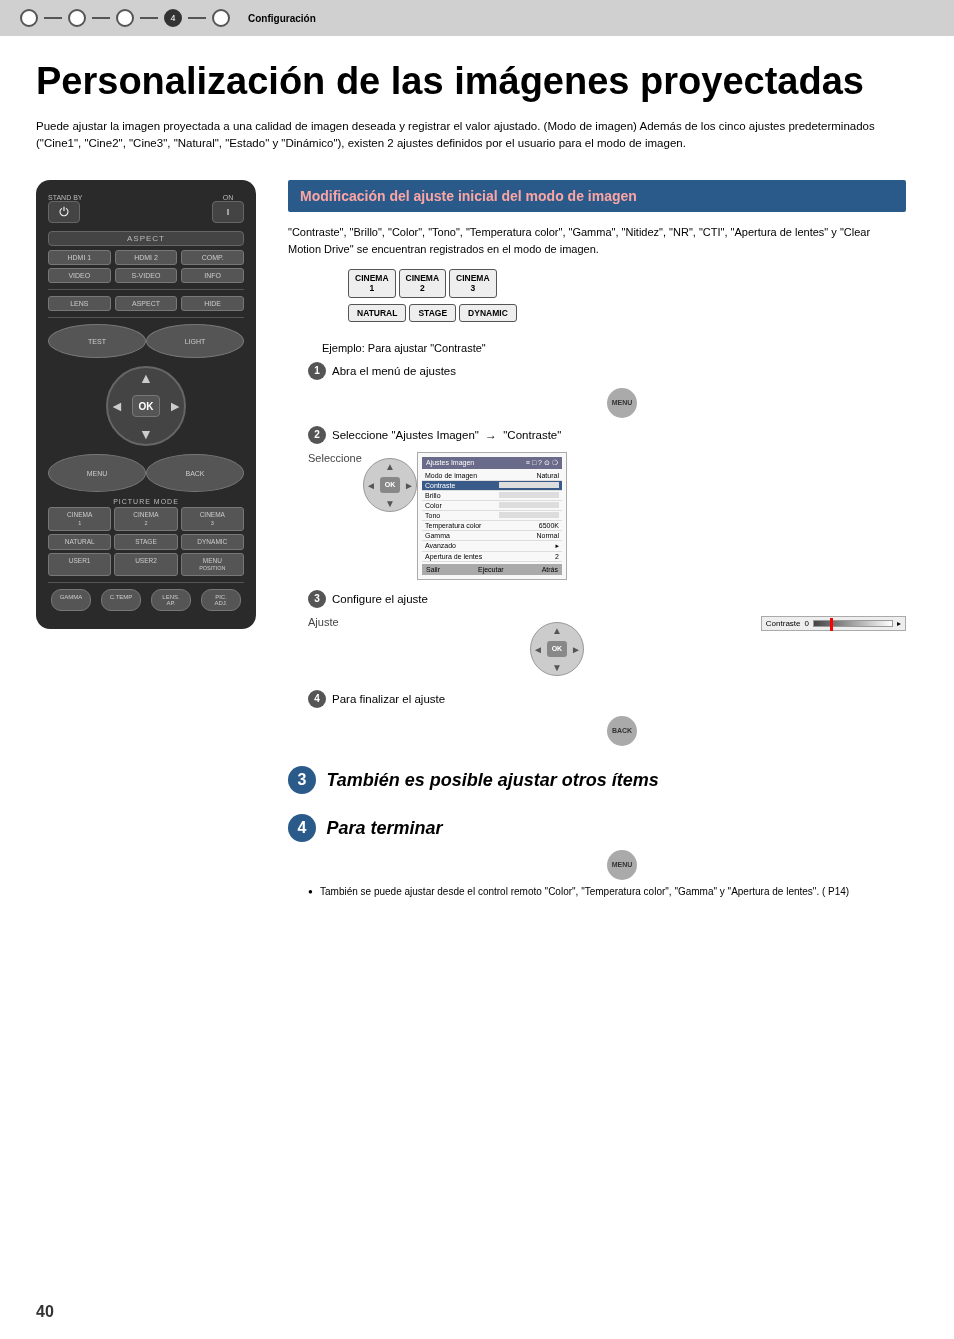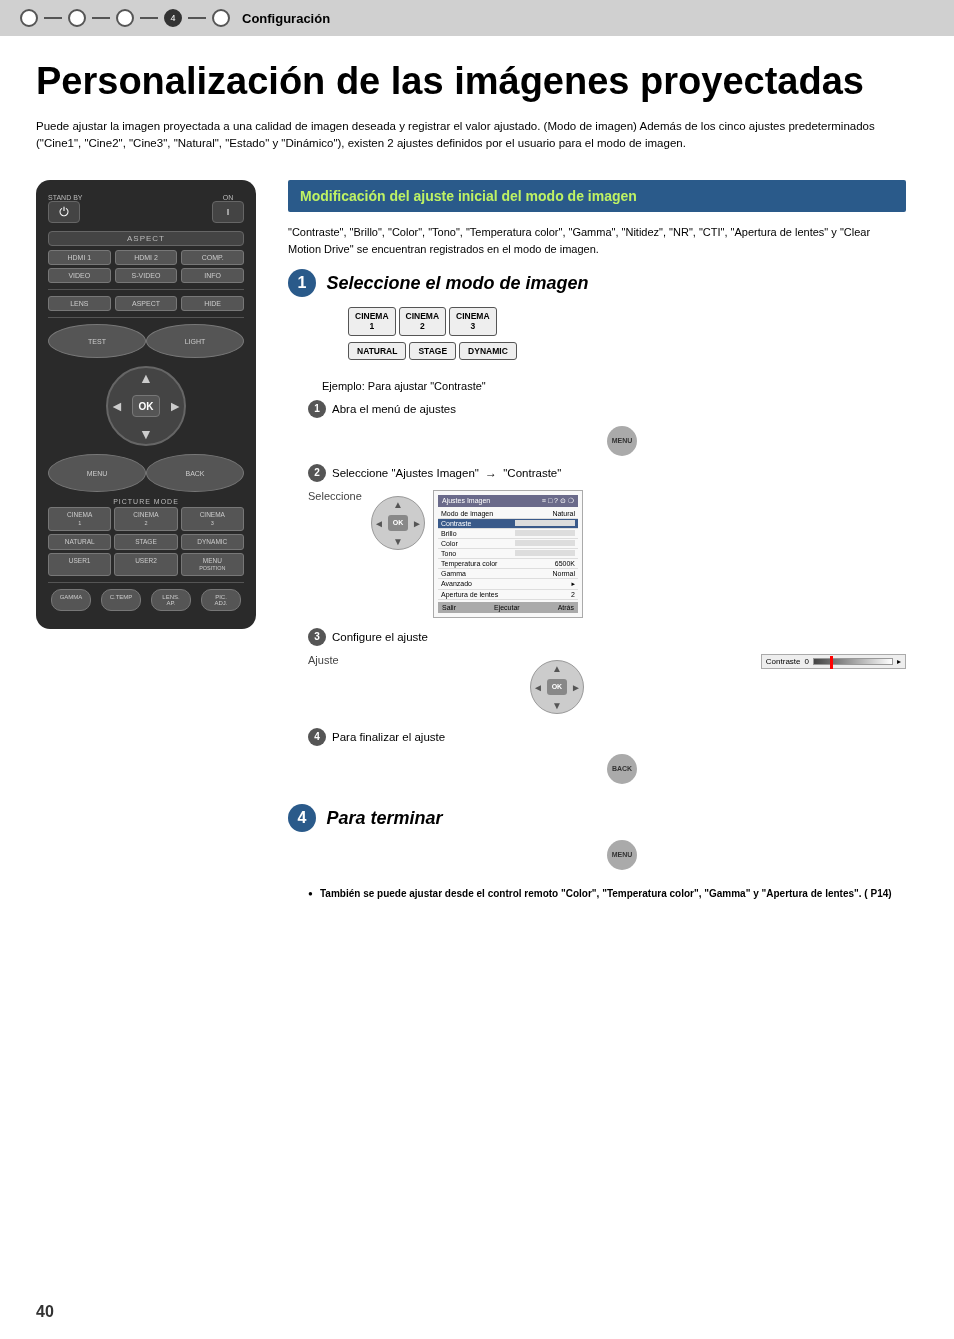--- a/index.html
+++ b/index.html
@@ -35,22 +35,22 @@
       background: #333;
       border-color: #333;
       color: #fff;
     }
     .header-dash {
       width: 18px; height: 2px;
       background: #555;
     }
     .header-title {
       font-weight: bold;
-      font-size: 13px;
-      margin-left: 6px;
+      font-size: 10px;
+      margin-left: 12px;
     }
 
     
     .main-content {
       padding: 24px 48px 30px 36px;
     }
 
     .page-title {
       font-size: 38px;
       font-weight: bold;
@@ -258,21 +258,21 @@
       cursor: pointer;
     }
 
     
     .instructions {
       flex: 1;
     }
 
     .section-header {
       background: #2a5a8a;
-      color: #bef264;
+      color: #fca5a5;
       padding: 8px 12px;
       font-size: 14px;
       font-weight: bold;
       margin-bottom: 12px;
       border-radius: 2px;
     }
 
     .step-text {
       font-size: 11px;
       line-height: 1.5;
@@ -474,21 +474,21 @@
       top: -3px;
       width: 3px;
       height: 13px;
       background: #f00;
     }
 
     
     .step-row {
       display: flex;
       align-items: flex-start;
-      gap: 8px;
+      gap: 0;
       margin: 8px 0;
     }
 
     .step-label {
       font-size: 11px;
       color: #444;
       min-width: 55px;
     }
 
     
@@ -630,24 +630,20 @@
       </div>
     </div>
 
     <div class="instructions">
 
       <div class="section-header">Modificación del ajuste inicial del modo de imagen</div>
 
       <p class="step-text">"Contraste", "Brillo", "Color", "Tono", "Temperatura color", "Gamma", "Nitidez", "NR", "CTI", "Apertura de lentes" y "Clear Motion Drive" se encuentran registrados en el modo de imagen.</p>
 
       <div class="step-block">
-        <div>
-          <span class="step-number-circle">1</span>
-          <span class="step-title">Seleccione el modo de imagen</span>
-        </div>
         <div class="cinema-row">
           <div class="cinema-btn">CINEMA<br>1</div>
           <div class="cinema-btn">CINEMA<br>2</div>
           <div class="cinema-btn">CINEMA<br>3</div>
         </div>
         <div class="mode-row">
           <div class="mode-btn">NATURAL</div>
           <div class="mode-btn">STAGE</div>
           <div class="mode-btn">DYNAMIC</div>
         </div>
@@ -764,29 +760,35 @@
 
         <div class="sub-step" style="margin-left:20px; margin-top:8px;">
           <span class="sub-num">4</span>
           <span class="sub-text">Para finalizar el ajuste</span>
         </div>
         <div style="margin-left: 50px; margin-bottom:6px;">
           <div class="back-mini">BACK</div>
         </div>
       </div>
 
+      <div class="step-block">
+        <div>
+          <span class="step-number-circle">3</span>
+          <span class="step-title">También es posible ajustar otros ítems</span>
+        </div>
+      </div>
 
       <div class="step-block">
         <div>
           <span class="step-number-circle">4</span>
           <span class="step-title">Para terminar</span>
         </div>
         <div style="margin-left: 50px; margin-top:8px;">
           <div class="menu-mini">MENU</div>
         </div>
-        <div class="bullet-note" style="margin-left: 20px; margin-top:16px;font-weight:bold;">También se puede ajustar desde el control remoto "Color", "Temperatura color", "Gamma" y "Apertura de lentes". (   P14)</div>
+        <div class="bullet-note" style="margin-left: 20px; margin-top:4px;">También se puede ajustar desde el control remoto "Color", "Temperatura color", "Gamma" y "Apertura de lentes". (   P14)</div>
       </div>
 
     </div>
   </div>
 </div>
 
 <div class="page-number">40</div>
 
 </body></html>

